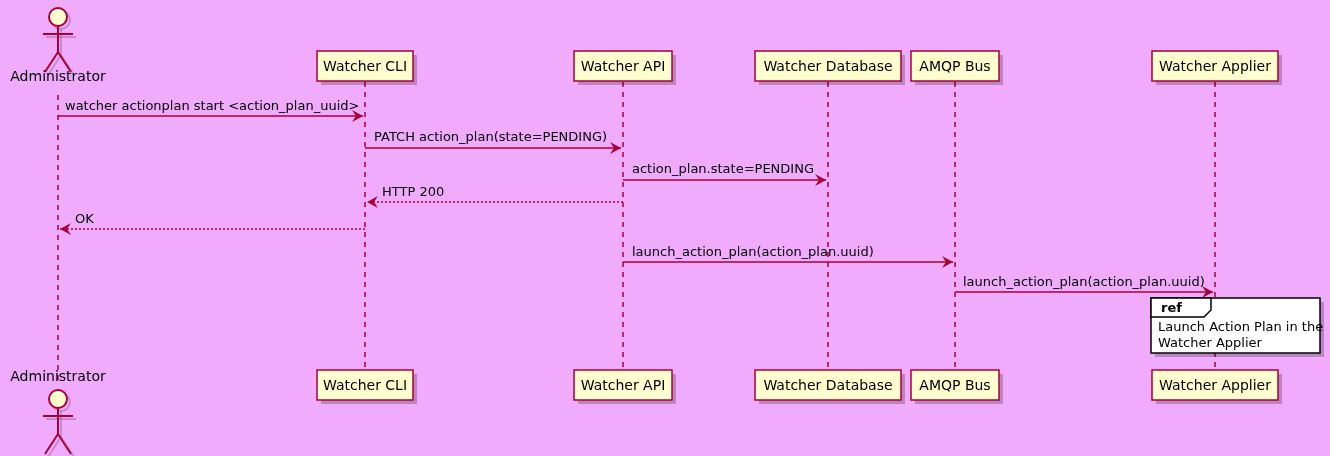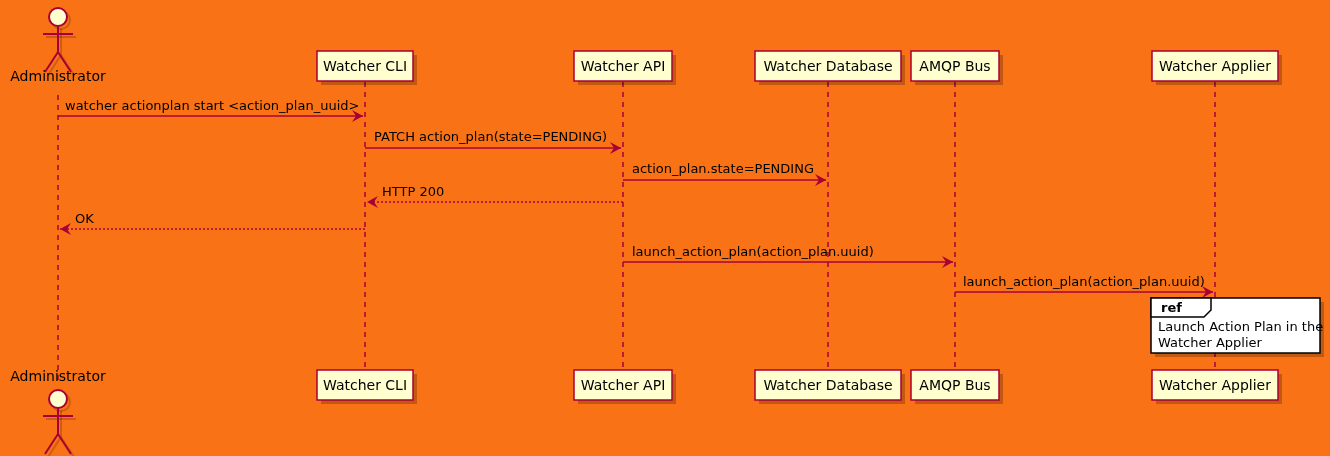--- a/index.html
+++ b/index.html
@@ -7,21 +7,21 @@
     padding: 0;
     background: #FFFFFF;
   }
   body {
     font-family: "DejaVu Sans", sans-serif;
   }
   #diagram-root {
     position: relative;
     width: 1330px;
     height: 456px;
-    background: #f97316;
+    background: #f0abfc;
     overflow: hidden;
   }
   svg#diagram-svg {
     position: absolute;
     top: 0;
     left: 0;
     width: 1330px;
     height: 456px;
   }
   .plant-box-rect {

